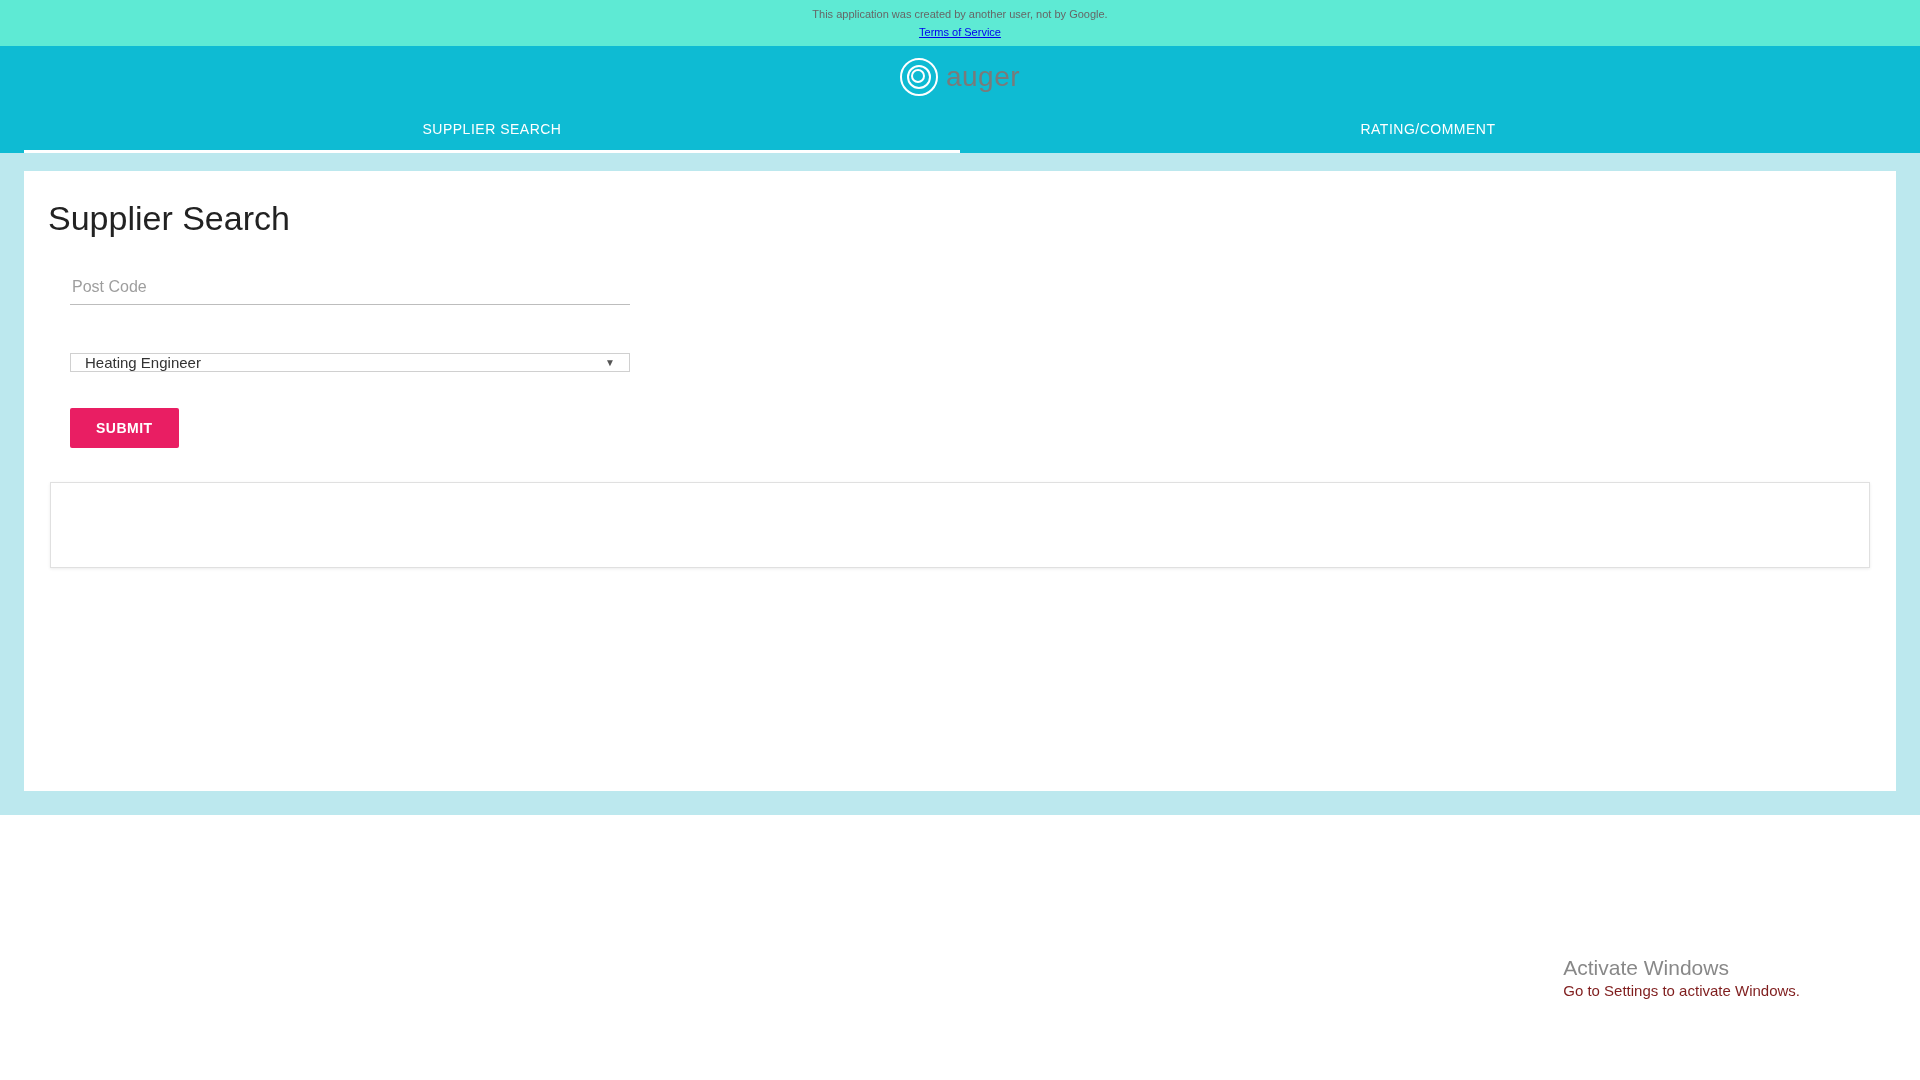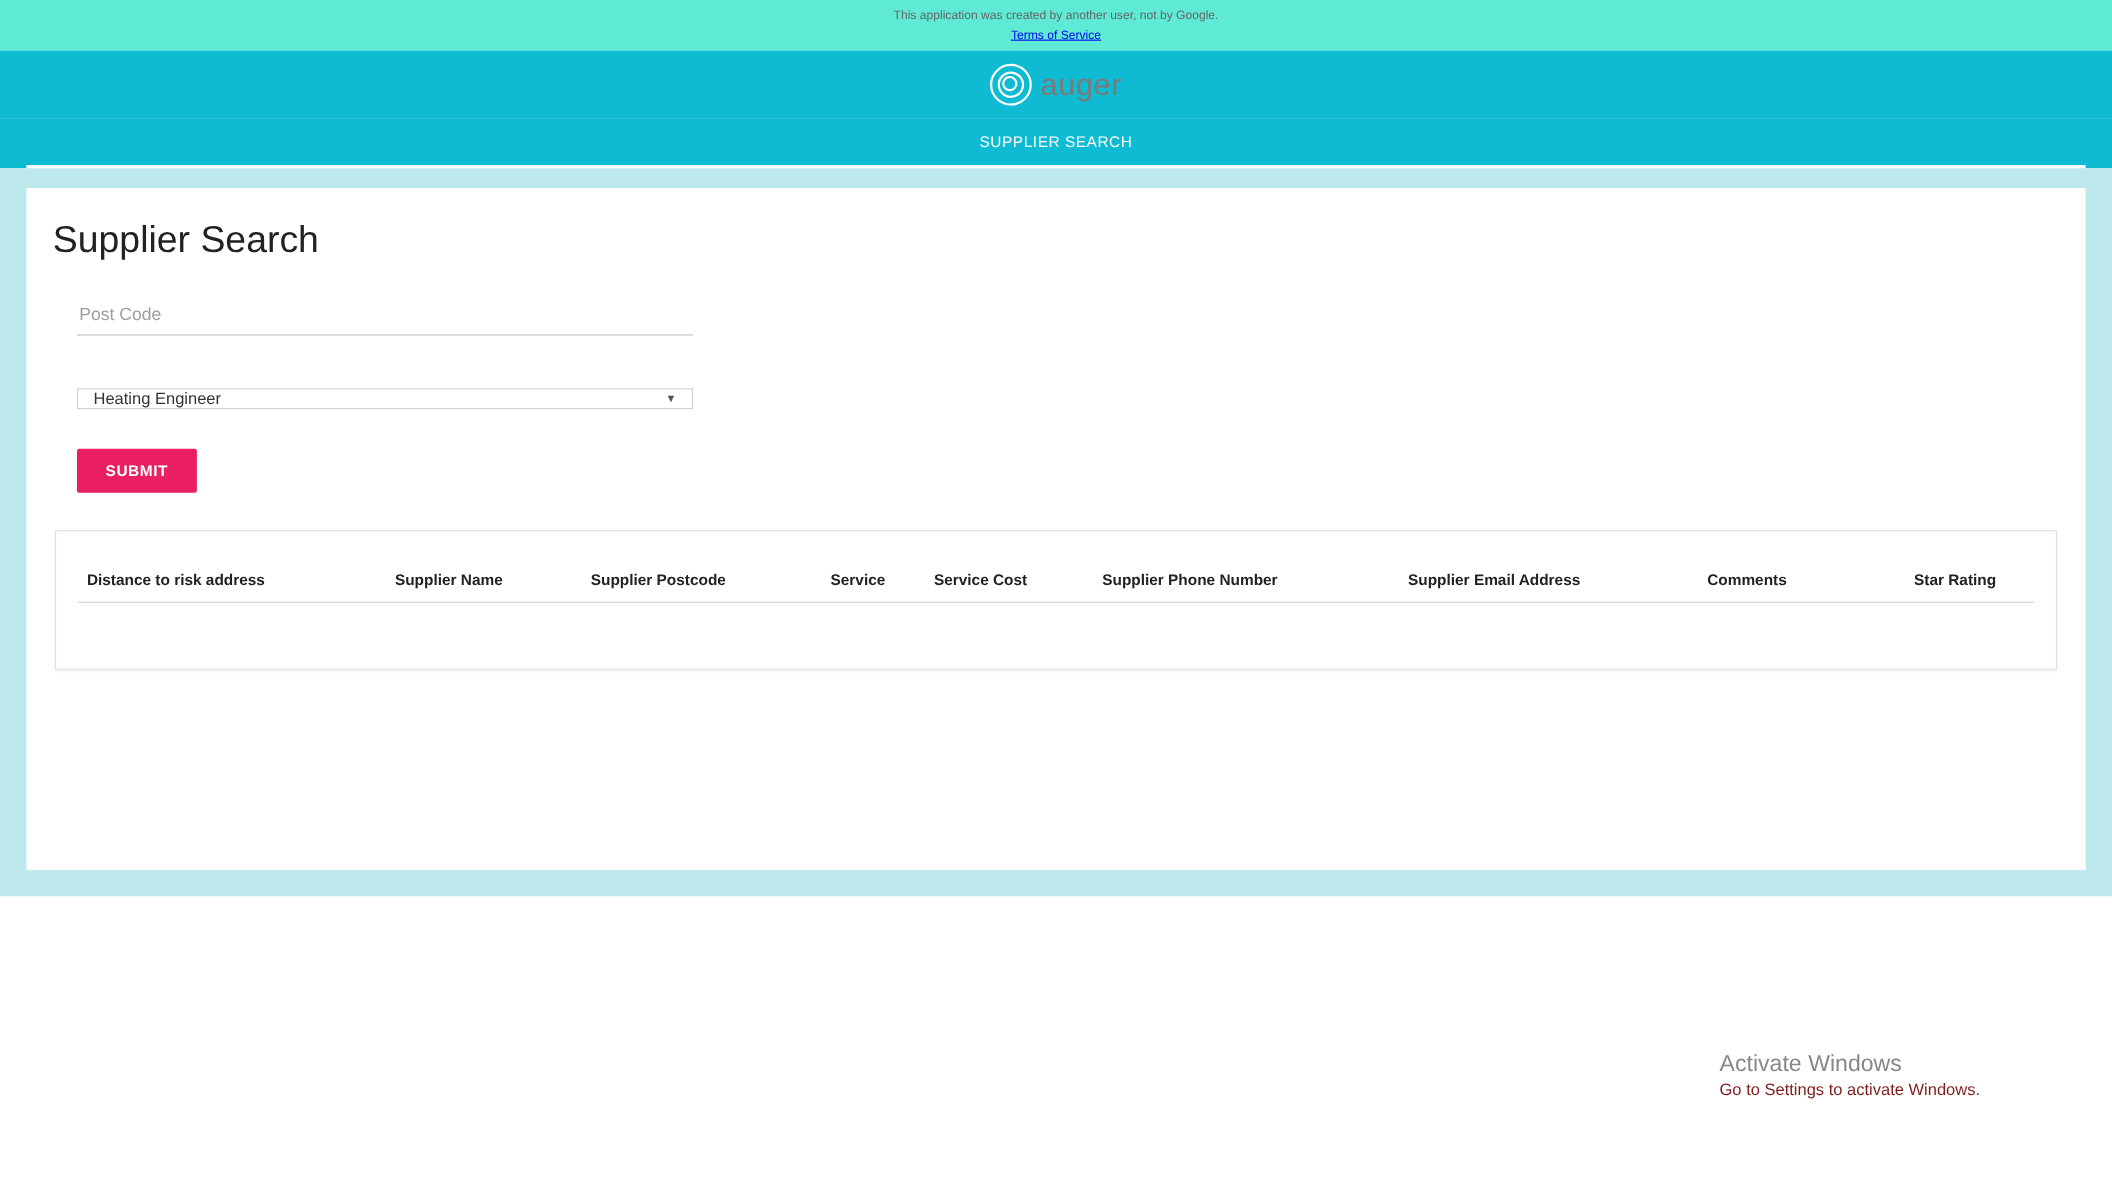--- a/index.html
+++ b/index.html
@@ -227,51 +227,41 @@
     <div class="logo-circle">
       <div class="logo-spiral"></div>
     </div>
     <span class="logo-text">auger</span>
   </div>
 </div>
 
 <div class="nav-tabs">
   <div class="nav-tabs-inner">
     <div class="nav-tab active">SUPPLIER SEARCH</div>
+    <div class="nav-tab">RATING/COMMENT</div>
   </div>
 </div>
 
 <div class="content-area">
   <div class="content-card">
     <h1 class="page-title">Supplier Search</h1>
 
     <div class="form-section">
       <input type="text" class="postcode-input" placeholder="Post Code" style="">
 
       <div class="select-wrapper">
         <span>Heating Engineer</span>
         <span class="select-arrow">▼</span>
       </div>
 
       <button class="submit-btn">SUBMIT</button>
     </div>
 
     <div class="suppliers-panel">
 
-      <div class="table-header">
-        <div class="col-distance">Distance to risk address</div>
-        <div class="col-name">Supplier Name</div>
-        <div class="col-postcode">Supplier Postcode</div>
-        <div class="col-service">Service</div>
-        <div class="col-cost">Service Cost</div>
-        <div class="col-phone">Supplier Phone Number</div>
-        <div class="col-email">Supplier Email Address</div>
-        <div class="col-comments">Comments</div>
-        <div class="col-rating">Star Rating</div>
-      </div>
     </div>
   </div>
 </div>
 
 <div class="below-content"></div>
 
 <div class="activate-watermark">
   <div class="line1">Activate Windows</div>
   <div class="line2">Go to Settings to activate Windows.</div>
 </div>

